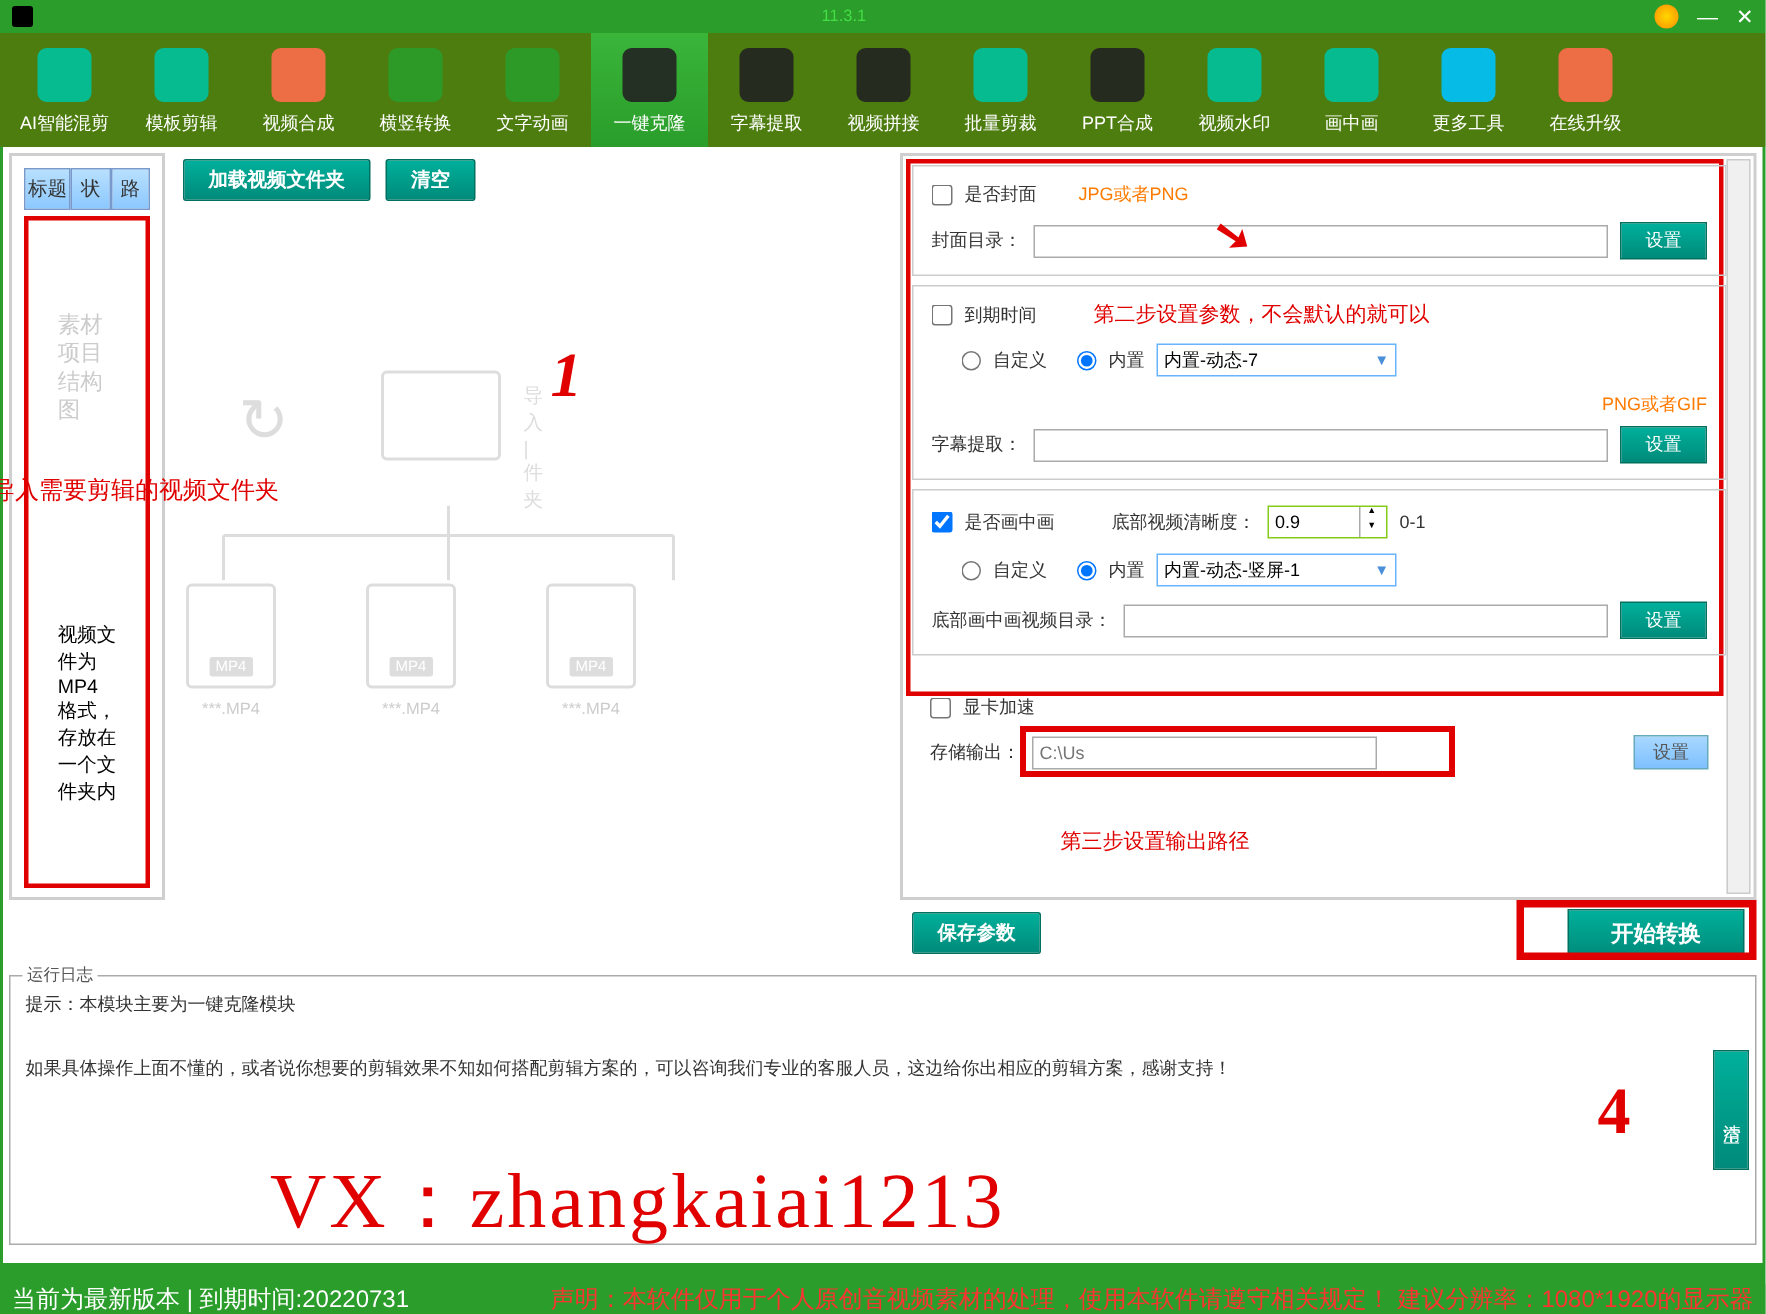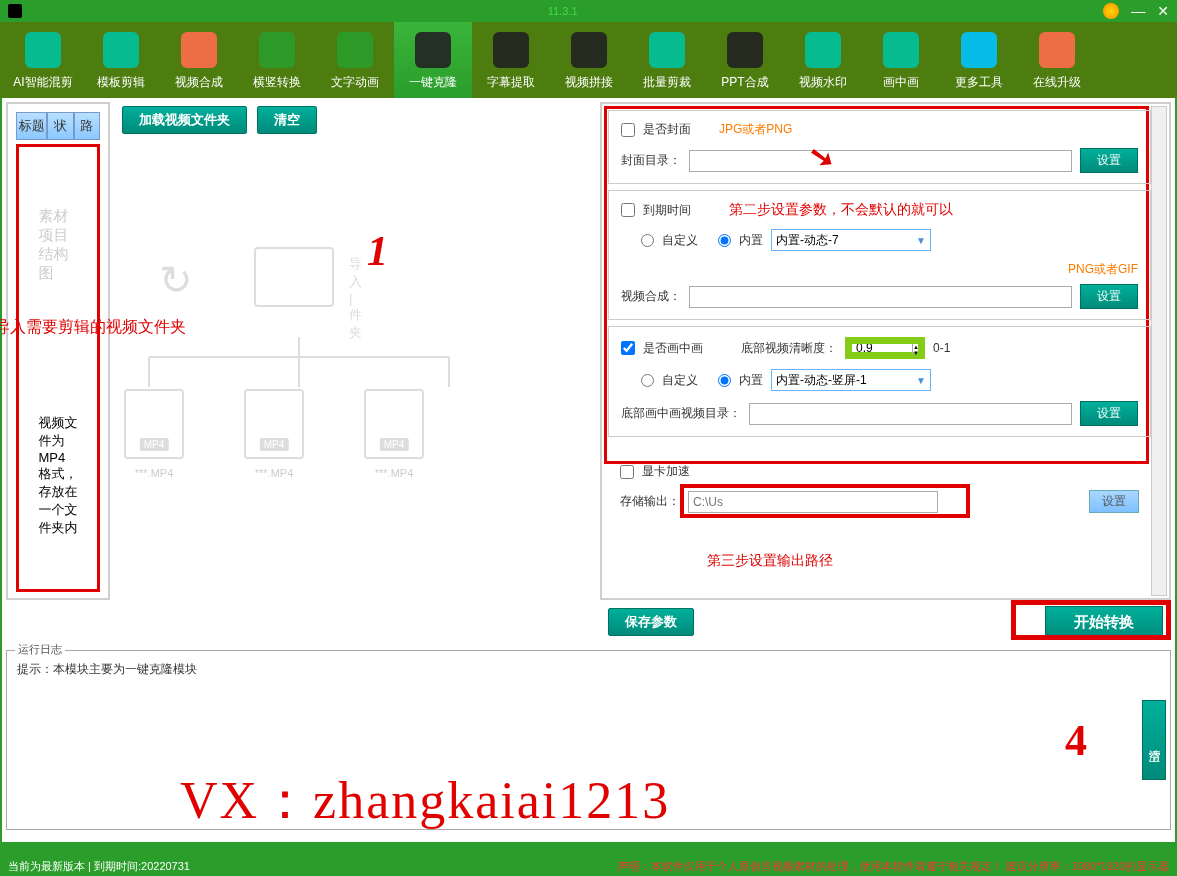--- a/index.html
+++ b/index.html
@@ -58,30 +58,30 @@
 .chk { width: 14px; height: 14px; }
 .rdo { width: 13px; height: 13px; }
 .lbl { font-size: 12px; color: #333; }
 .orange-note { color: #ff7b00; font-size: 12px; }
 .red-note { color: #e00000; font-size: 14px; }
 .txt-input { border: 1px solid #aaa; height: 22px; padding: 0 4px; font-size: 12px; background: #fff; }
 .combo { border: 1px solid #6ab4ff; height: 22px; width: 160px; padding: 0 4px; font-size: 12px; background: #fff; display: flex; align-items: center; justify-content: space-between; }
 .combo .arrow { color: #4a90d9; font-size: 10px; }
 .btn-set { background: linear-gradient(#00b09b,#008a7a); color: #fff; border: 1px solid #007060; padding: 3px 16px; font-size: 12px; cursor: pointer; }
 .btn-set-sm { background: linear-gradient(#a8d8ff,#7ec0ff); color: #555; border: 1px solid #6ab; padding: 2px 12px; font-size: 12px; cursor: pointer; }
-.spinner { border: 7px solid #84cc16; height: 22px; width: 80px; display: flex; }
+.spinner { border: 1px solid #84cc16; height: 22px; width: 80px; display: flex; }
 .spinner input { border: none; width: 60px; padding: 0 4px; font-size: 12px; }
 .spinner .spbtn { width: 16px; display: flex; flex-direction: column; }
 .spinner .spbtn > div { flex: 1; font-size: 6px; text-align: center; border-left: 1px solid #aaa; cursor: pointer; }
 
 .right-btns { display: flex; justify-content: space-between; padding: 4px 8px; height: 36px; align-items: center; position: relative; }
 .btn-start { background: linear-gradient(#00b09b,#008a7a); color: #fff; border: 1px solid #007060; padding: 6px 28px; font-size: 15px; font-weight: bold; cursor: pointer; }
 .red-box-start { position: absolute; right: 0px; top: -4px; width: 160px; height: 40px; border: 5px solid #e00000; pointer-events: none; }
 
-.statusbar { position: absolute; bottom: 0; left: 0; right: 0; height: 20px; background: #2a9d2a; display: flex; justify-content: space-between; align-items: center; padding: 0 8px; font-size: 11px; }
+.statusbar { position: absolute; bottom: 0; left: 0; right: 0; height: 20px; background: #2a9d2a; display: flex; justify-content: space-between; align-items: center; padding: 0 8px; font-size: 16px; }
 .statusbar .left { color: #fff; }
 .statusbar .right { color: #ff3333; }
 
 .hand-2 { position: absolute; left: 200px; top: 28px; color: #e00000; font-size: 30px; font-weight: bold; font-family: serif; transform: rotate(-10deg); }
 .hand-4 { position: absolute; right: 90px; bottom: 110px; color: #e00000; font-size: 44px; font-weight: bold; font-family: serif; }
 .vx-overlay { position: absolute; left: 180px; bottom: 40px; color: #e00000; font-size: 52px; font-family: "SimSun", serif; letter-spacing: 2px; }
 .step3-txt { position: absolute; left: 105px; top: 448px; color: #e00000; font-size: 14px; }
 </style>
 </head>
 <body>
@@ -254,21 +254,21 @@
           <span class="lbl">自定义</span>
           <input type="radio" class="rdo" name="wm" checked="" style="margin-left: 12px;">
           <span class="lbl">内置</span>
           <div class="combo">
               <span>内置-动态-7</span>
               <span class="arrow">▼</span>
             </div>
         </div>
         <div style="text-align:right;margin-bottom:6px"><span class="orange-note">PNG或者GIF</span></div>
         <div class="row">
-          <span class="lbl">视频合成：</span>
+          <span class="lbl">字幕提取：</span>
           <input class="txt-input" style="flex: 1 1 0%;">
           <button class="btn-set">设置</button>
         </div>
       </div>
 
       <div class="section">
         <div class="row">
           <input type="checkbox" class="chk" checked="" style="">
           <span class="lbl">是否画中画</span>
           <span class="lbl" style="margin-left:30px">底部视频清晰度：</span>
@@ -299,41 +299,42 @@
       </div>
 
       <div class="section" style="border:none;padding-top:20px">
         <div class="row">
           <input type="checkbox" class="chk" style="">
           <span class="lbl">显卡加速</span>
         </div>
 
         <div class="row" style="position:relative">
           <span class="lbl">存储输出：</span>
-          <input class="txt-input" style="width: 250px; color: #4c1d95;" placeholder="C:\Us">
+          <input class="txt-input" style="width: 230px; color: #4c1d95;" placeholder="C:\Us">
           <button class="btn-set-sm" style="margin-left:auto">设置</button>
           <div class="red-border" style="left:60px;top:-6px;width:290px;height:34px;border-width:4px"></div>
         </div>
       </div>
       <div class="step3-txt">第三步设置输出路径</div>
     </div>
 
     <div class="right-btns">
       <button class="btn-teal">保存参数</button>
       <button class="btn-start">开始转换</button>
       <div class="red-box-start"></div>
     </div>
   </div>
 </div>
 
 <div style="position:absolute;left:6px;top:646px;width:1165px">
   <div class="log-box">
     <span class="log-title">运行日志</span>
     <div class="log-content">
       <div>提示：本模块主要为一键克隆模块</div><br>
+      <div>如果具体操作上面不懂的，或者说你想要的剪辑效果不知如何搭配剪辑方案的，可以咨询我们专业的客服人员，这边给你出相应的剪辑方案，感谢支持！</div>
     </div>
     <div class="log-clear">清空</div>
   </div>
 </div>
 
 <div class="hand-4">4</div>
 <div class="vx-overlay">VX：zhangkaiai1213</div>
 
 <div class="statusbar">
   <span class="left">当前为最新版本 | 到期时间:20220731</span>

